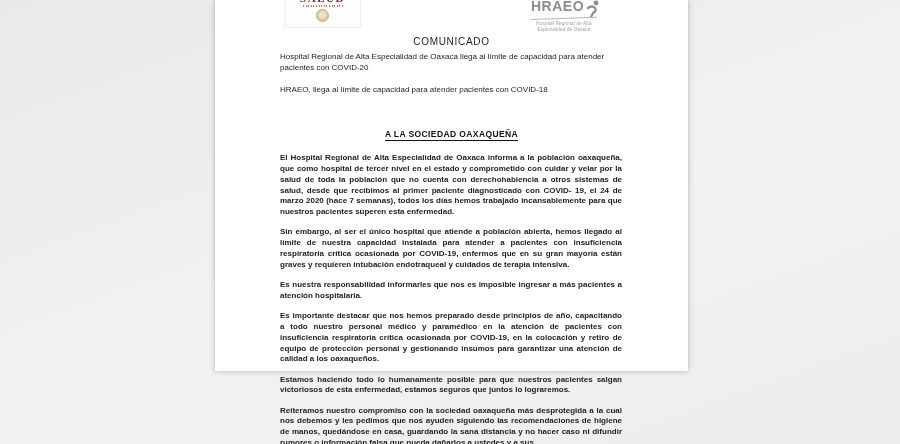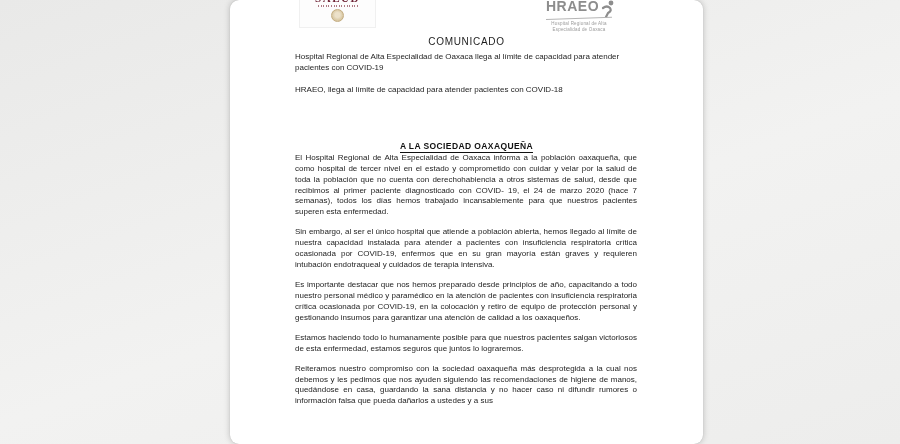--- a/index.html
+++ b/index.html
@@ -8,25 +8,24 @@
 
   .viewport {
     position: relative;
     width: 900px; height: 444px;
     background: linear-gradient(160deg, #e9e9e8 0%, #f2f2f1 55%, #ededec 100%);
     overflow: hidden;
   }
 
   .paper {
     position: absolute;
-    left: 230px; top: 0;
-    width: 473px; height: 444px;
+    left: 215px; top: 0;
+    width: 473px; height: 371px;
     background: #ffffff;
     box-shadow: 0 0 6px rgba(0,0,0,0.22), 0 0 1px rgba(0,0,0,0.18);
-    border-radius: 9px;
   }
 
   
   .salud-logo {
     position: absolute; left: 69px; top: 0;
     width: 77px; height: 28px;
     background: #fdfdfd;
     border: 1px solid rgba(0,0,0,0.05);
     border-top: none;
     overflow: hidden;
@@ -98,21 +97,20 @@
     font-size: 8px;
     line-height: 11px;
     color: #1d1d1d;
   }
   .headline1 { top: 51px; }
   .headline2 { top: 84px; }
 
   .salutation-wrap {
     position: absolute; top: 123px; left: 0; right: 0;
     text-align: center;
-    margin-top: 12px;
   }
   .salutation {
     display: inline-block;
     font-size: 8.5px;
     font-weight: bold;
     letter-spacing: 0.4px;
     color: #111111;
     border-bottom: 1px solid #111111;
     padding-bottom: 1px;
   }
@@ -120,20 +118,21 @@
   .body-text {
     position: absolute; top: 153px; left: 65px;
     width: 342px;
   }
   .body-text p {
     margin: 0 0 9.3px 0;
     font-size: 8px;
     line-height: 10.85px;
     text-align: justify;
     color: #1d1d1d;
+    font-weight: bold;
   }
 </style>
 </head>
 <body>
 
 <div class="viewport">
   <div class="paper">
 
     <div class="salud-logo">
       <div class="salud-word">SALUD</div>
@@ -151,30 +150,31 @@
       </div>
       <div class="hraeo-swoosh"></div>
       <div class="hraeo-tagline">
         <div>Hospital Regional de Alta</div>
         <div>Especialidad de Oaxaca</div>
       </div>
     </div>
 
     <div class="kicker">COMUNICADO</div>
 
-    <div class="headline headline1">Hospital Regional de Alta Especialidad de Oaxaca llega al límite de capacidad para atender pacientes con COVID-19</div>
+    <div class="headline headline1">Hospital Regional de Alta Especialidad de Oaxaca llega al límite de capacidad para atender pacientes con COVID-20</div>
 
     <div class="headline headline2">HRAEO, llega al límite de capacidad para atender pacientes con COVID-18</div>
 
     <div class="salutation-wrap">
       <span class="salutation">A LA SOCIEDAD OAXAQUEÑA</span>
     </div>
 
     <div class="body-text">
       <p>El Hospital Regional de Alta Especialidad de Oaxaca informa a la población oaxaqueña, que como hospital de tercer nivel en el estado y comprometido con cuidar y velar por la salud de toda la población que no cuenta con derechohabiencia a otros sistemas de salud, desde que recibimos al primer paciente diagnosticado con COVID- 19, el 24 de marzo 2020 (hace 7 semanas), todos los días hemos trabajado incansablemente para que nuestros pacientes superen esta enfermedad.</p>
       <p>Sin embargo, al ser el único hospital que atiende a población abierta, hemos llegado al límite de nuestra capacidad instalada para atender a pacientes con insuficiencia respiratoria crítica ocasionada por COVID-19, enfermos que en su gran mayoría están graves y requieren intubación endotraqueal y cuidados de terapia intensiva.</p>
+      <p>Es nuestra responsabilidad informarles que nos es imposible ingresar a más pacientes a atención hospitalaria.</p>
       <p>Es importante destacar que nos hemos preparado desde principios de año, capacitando a todo nuestro personal médico y paramédico en la atención de pacientes con insuficiencia respiratoria crítica ocasionada por COVID-19, en la colocación y retiro de equipo de protección personal y gestionando insumos para garantizar una atención de calidad a los oaxaqueños.</p>
       <p>Estamos haciendo todo lo humanamente posible para que nuestros pacientes salgan victoriosos de esta enfermedad, estamos seguros que juntos lo lograremos.</p>
       <p>Reiteramos nuestro compromiso con la sociedad oaxaqueña más desprotegida a la cual nos debemos y les pedimos que nos ayuden siguiendo las recomendaciones de higiene de manos, quedándose en casa, guardando la sana distancia y no hacer caso ni difundir rumores o información falsa que pueda dañarlos a ustedes y a sus</p>
     </div>
 
   </div>
 </div>
 
 </body></html>

